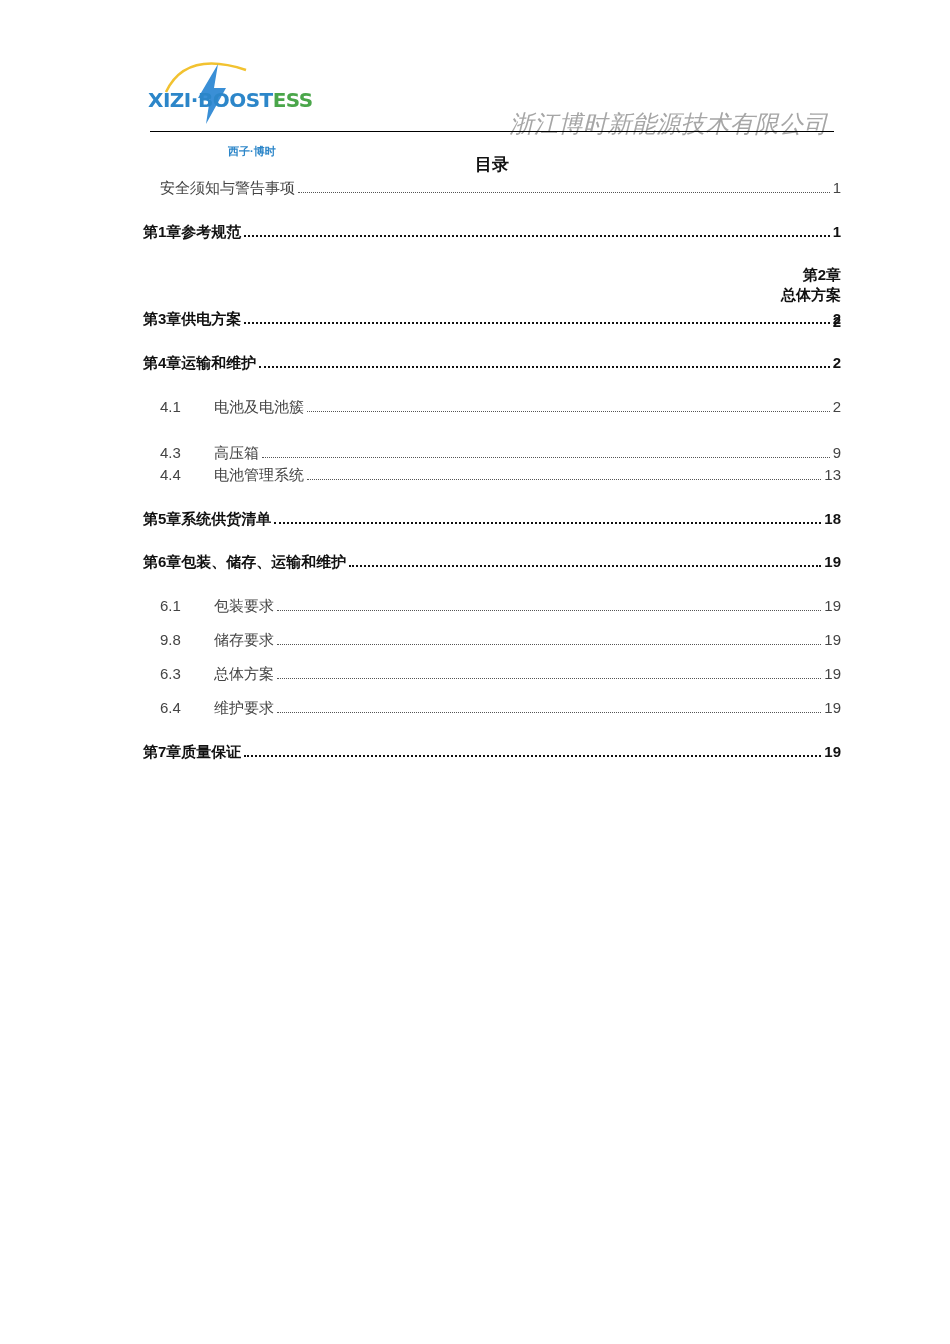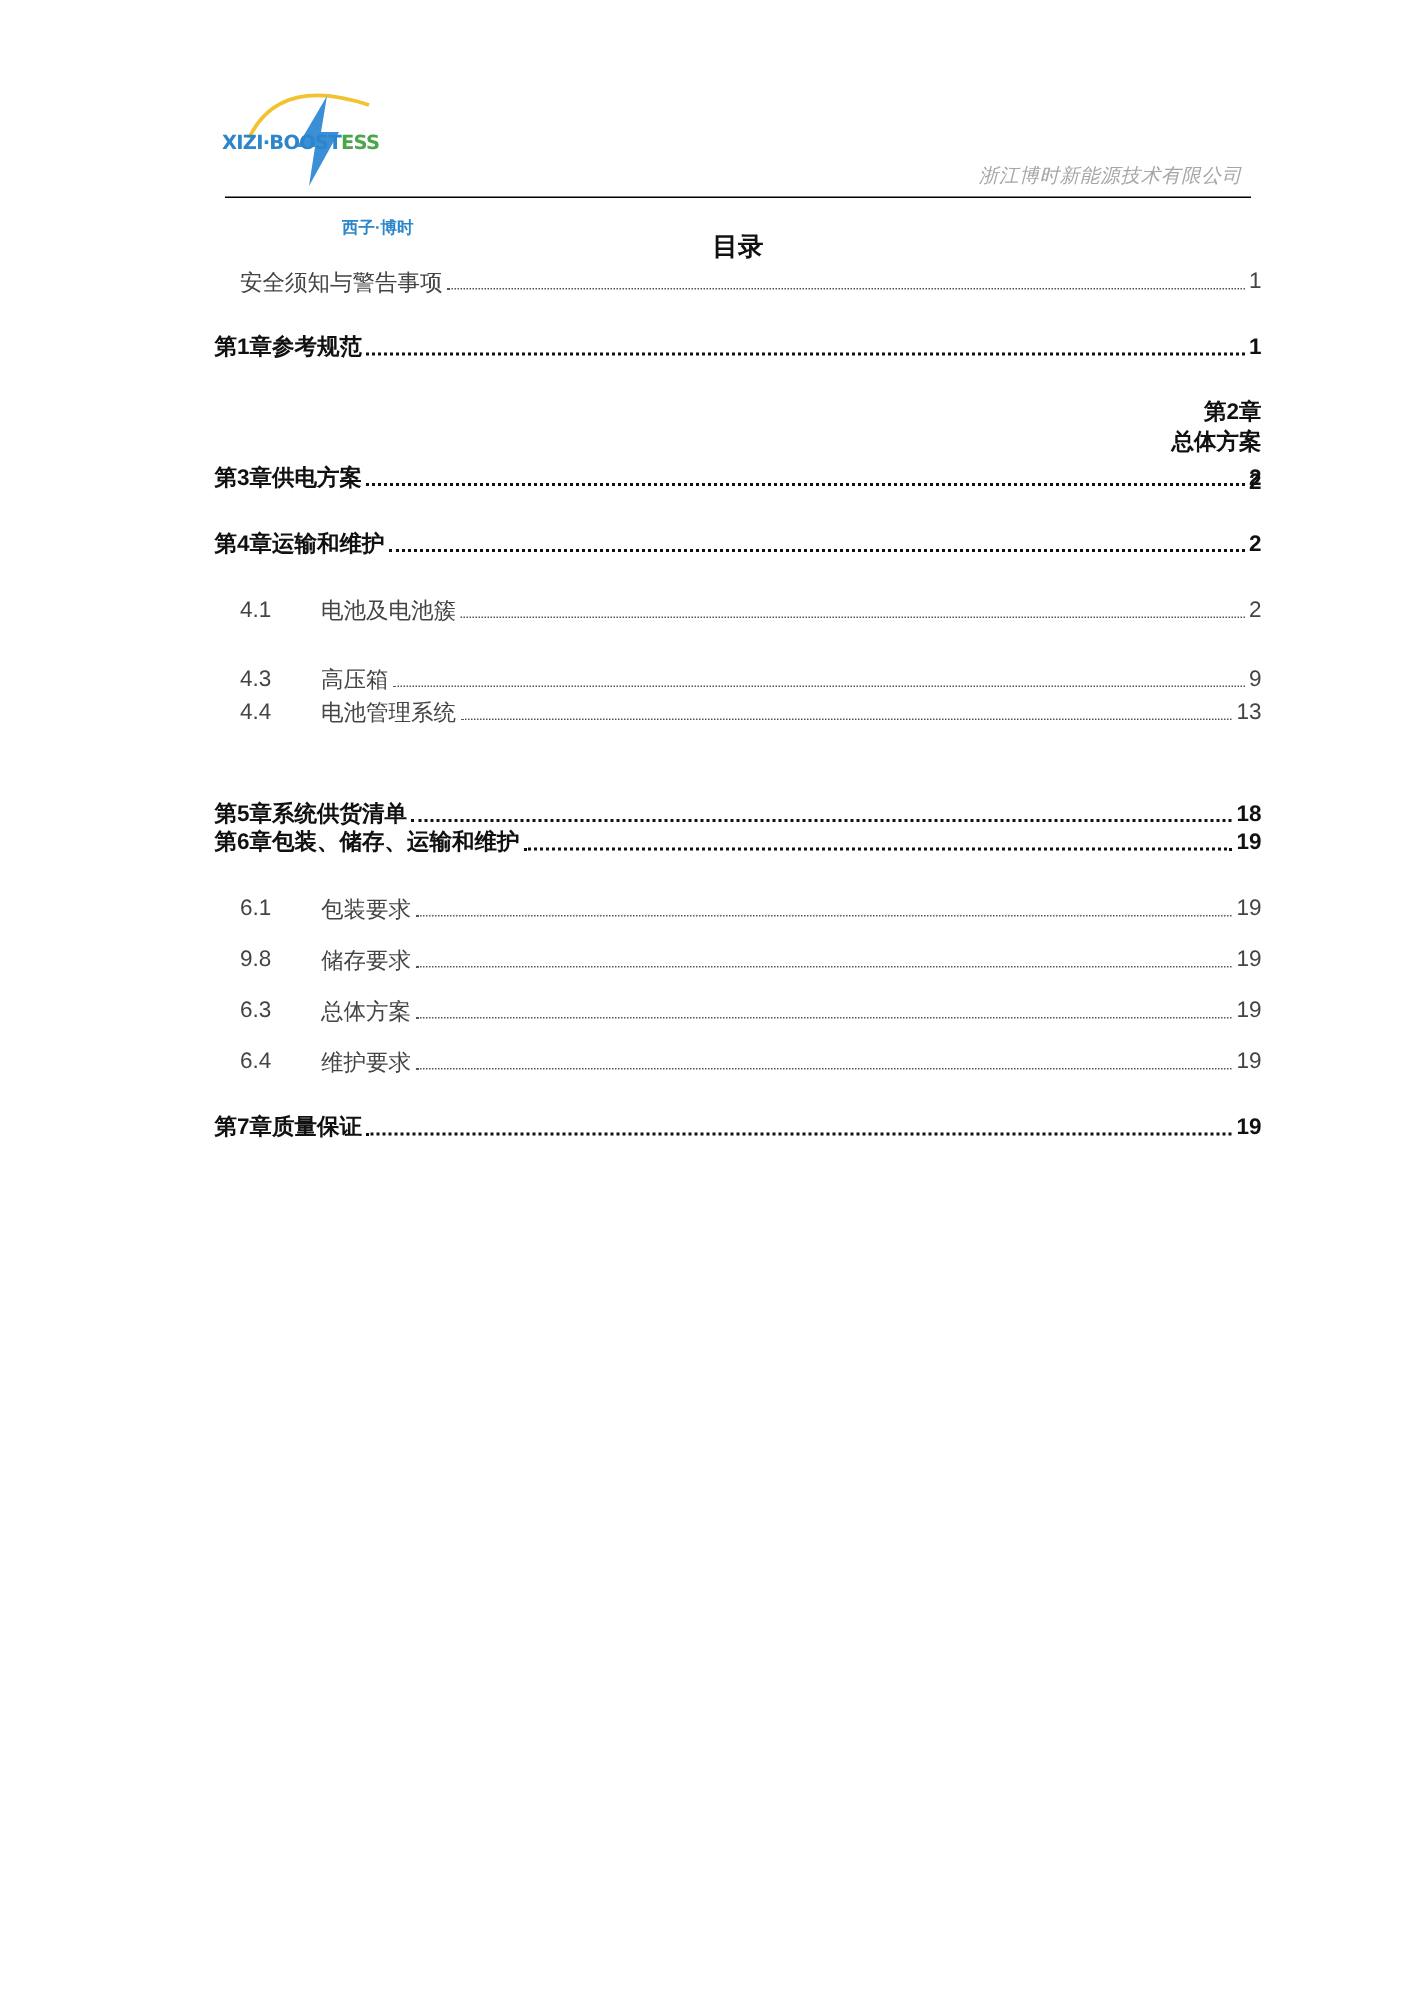--- a/index.html
+++ b/index.html
@@ -1,23 +1,23 @@
 <!DOCTYPE html>
 <html><head>
 <meta charset="utf-8">
 <style>
   html, body { margin:0; padding:0; background:#ffffff; }
   body { width:950px; height:1344px; position:relative; overflow:hidden; font-family:"Liberation Sans", "DejaVu Sans", sans-serif; color:#222; }
   .logo { position:absolute; left:146px; top:52px; width:140px; height:76px; }
   .logo svg { display:block; }
-  .logo-text { position:absolute; left:2px; top:36px; font-family:"DejaVu Sans", sans-serif; font-weight:bold; font-size:13px; letter-spacing:-0.5px; white-space:nowrap; }
+  .logo-text { position:absolute; left:2px; top:36px; font-family:"DejaVu Sans", sans-serif; font-weight:bold; font-size:20px; letter-spacing:-0.5px; white-space:nowrap; }
   .logo-text .blue { color:#2c86c9; }
   .logo-text .green { color:#4aa64a; }
   .logo-sub { position:absolute; left:82px; top:52px; font-size:11px; color:#2c86c9; font-weight:bold; white-space:nowrap;margin-top:40px; }
-  .company { position:absolute; right:122px; top:108px; font-size:13px; font-style:italic; color:#a6a6a6; letter-spacing:0.5px; }
+  .company { position:absolute; right:122px; top:108px; font-size:24px; font-style:italic; color:#a6a6a6; letter-spacing:0.5px; }
   .header-rule { position:absolute; left:150px; top:131px; width:684px; height:1px; background:#000; }
   .toc-title { position:absolute; left:0; width:984px; top:153px; text-align:center; font-size:17px; font-weight:bold; color:#111; }
   .toc-row { position:absolute; left:0; height:20px; display:flex; align-items:flex-end; font-size:15px; line-height:20px; }
   .toc-row .num { display:inline-block; width:54px; }
   .toc-row .label { white-space:nowrap; }
   .toc-row .leader { flex:1; border-bottom:2px dotted #333; margin:0 3px 5px 3px; height:1px; }
   .toc-row .page { white-space:nowrap; text-align:right; }
   .lvl1 { font-weight:bold; color:#111; }
   .lvl1 .leader { border-bottom:2px dotted #111; }
   .lvl2 { color:#444; }
@@ -84,21 +84,21 @@
       <span class="label">高压箱</span>
       <span class="leader"></span>
       <span class="page">9</span>
     </div>
     <div class="toc-row lvl2" style="top: 465px; left: 160px; right: 109px;">
       <span class="num">4.4</span>
       <span class="label">电池管理系统</span>
       <span class="leader"></span>
       <span class="page">13</span>
     </div>
-    <div class="toc-row lvl1" style="top: 533px; left: 143px; right: 109px;">
+    <div class="toc-row lvl1" style="top: 509px; left: 143px; right: 109px;">
       <span>第5章 </span>
       <span class="label">系统供货清单</span>
       <span class="leader"></span>
       <span class="page">18</span>
     </div>
     <div class="toc-row lvl1" style="top: 552px; left: 143px; right: 109px;">
       <span>第6章 </span>
       <span class="label">包装、储存、运输和维护</span>
       <span class="leader"></span>
       <span class="page">19</span>

